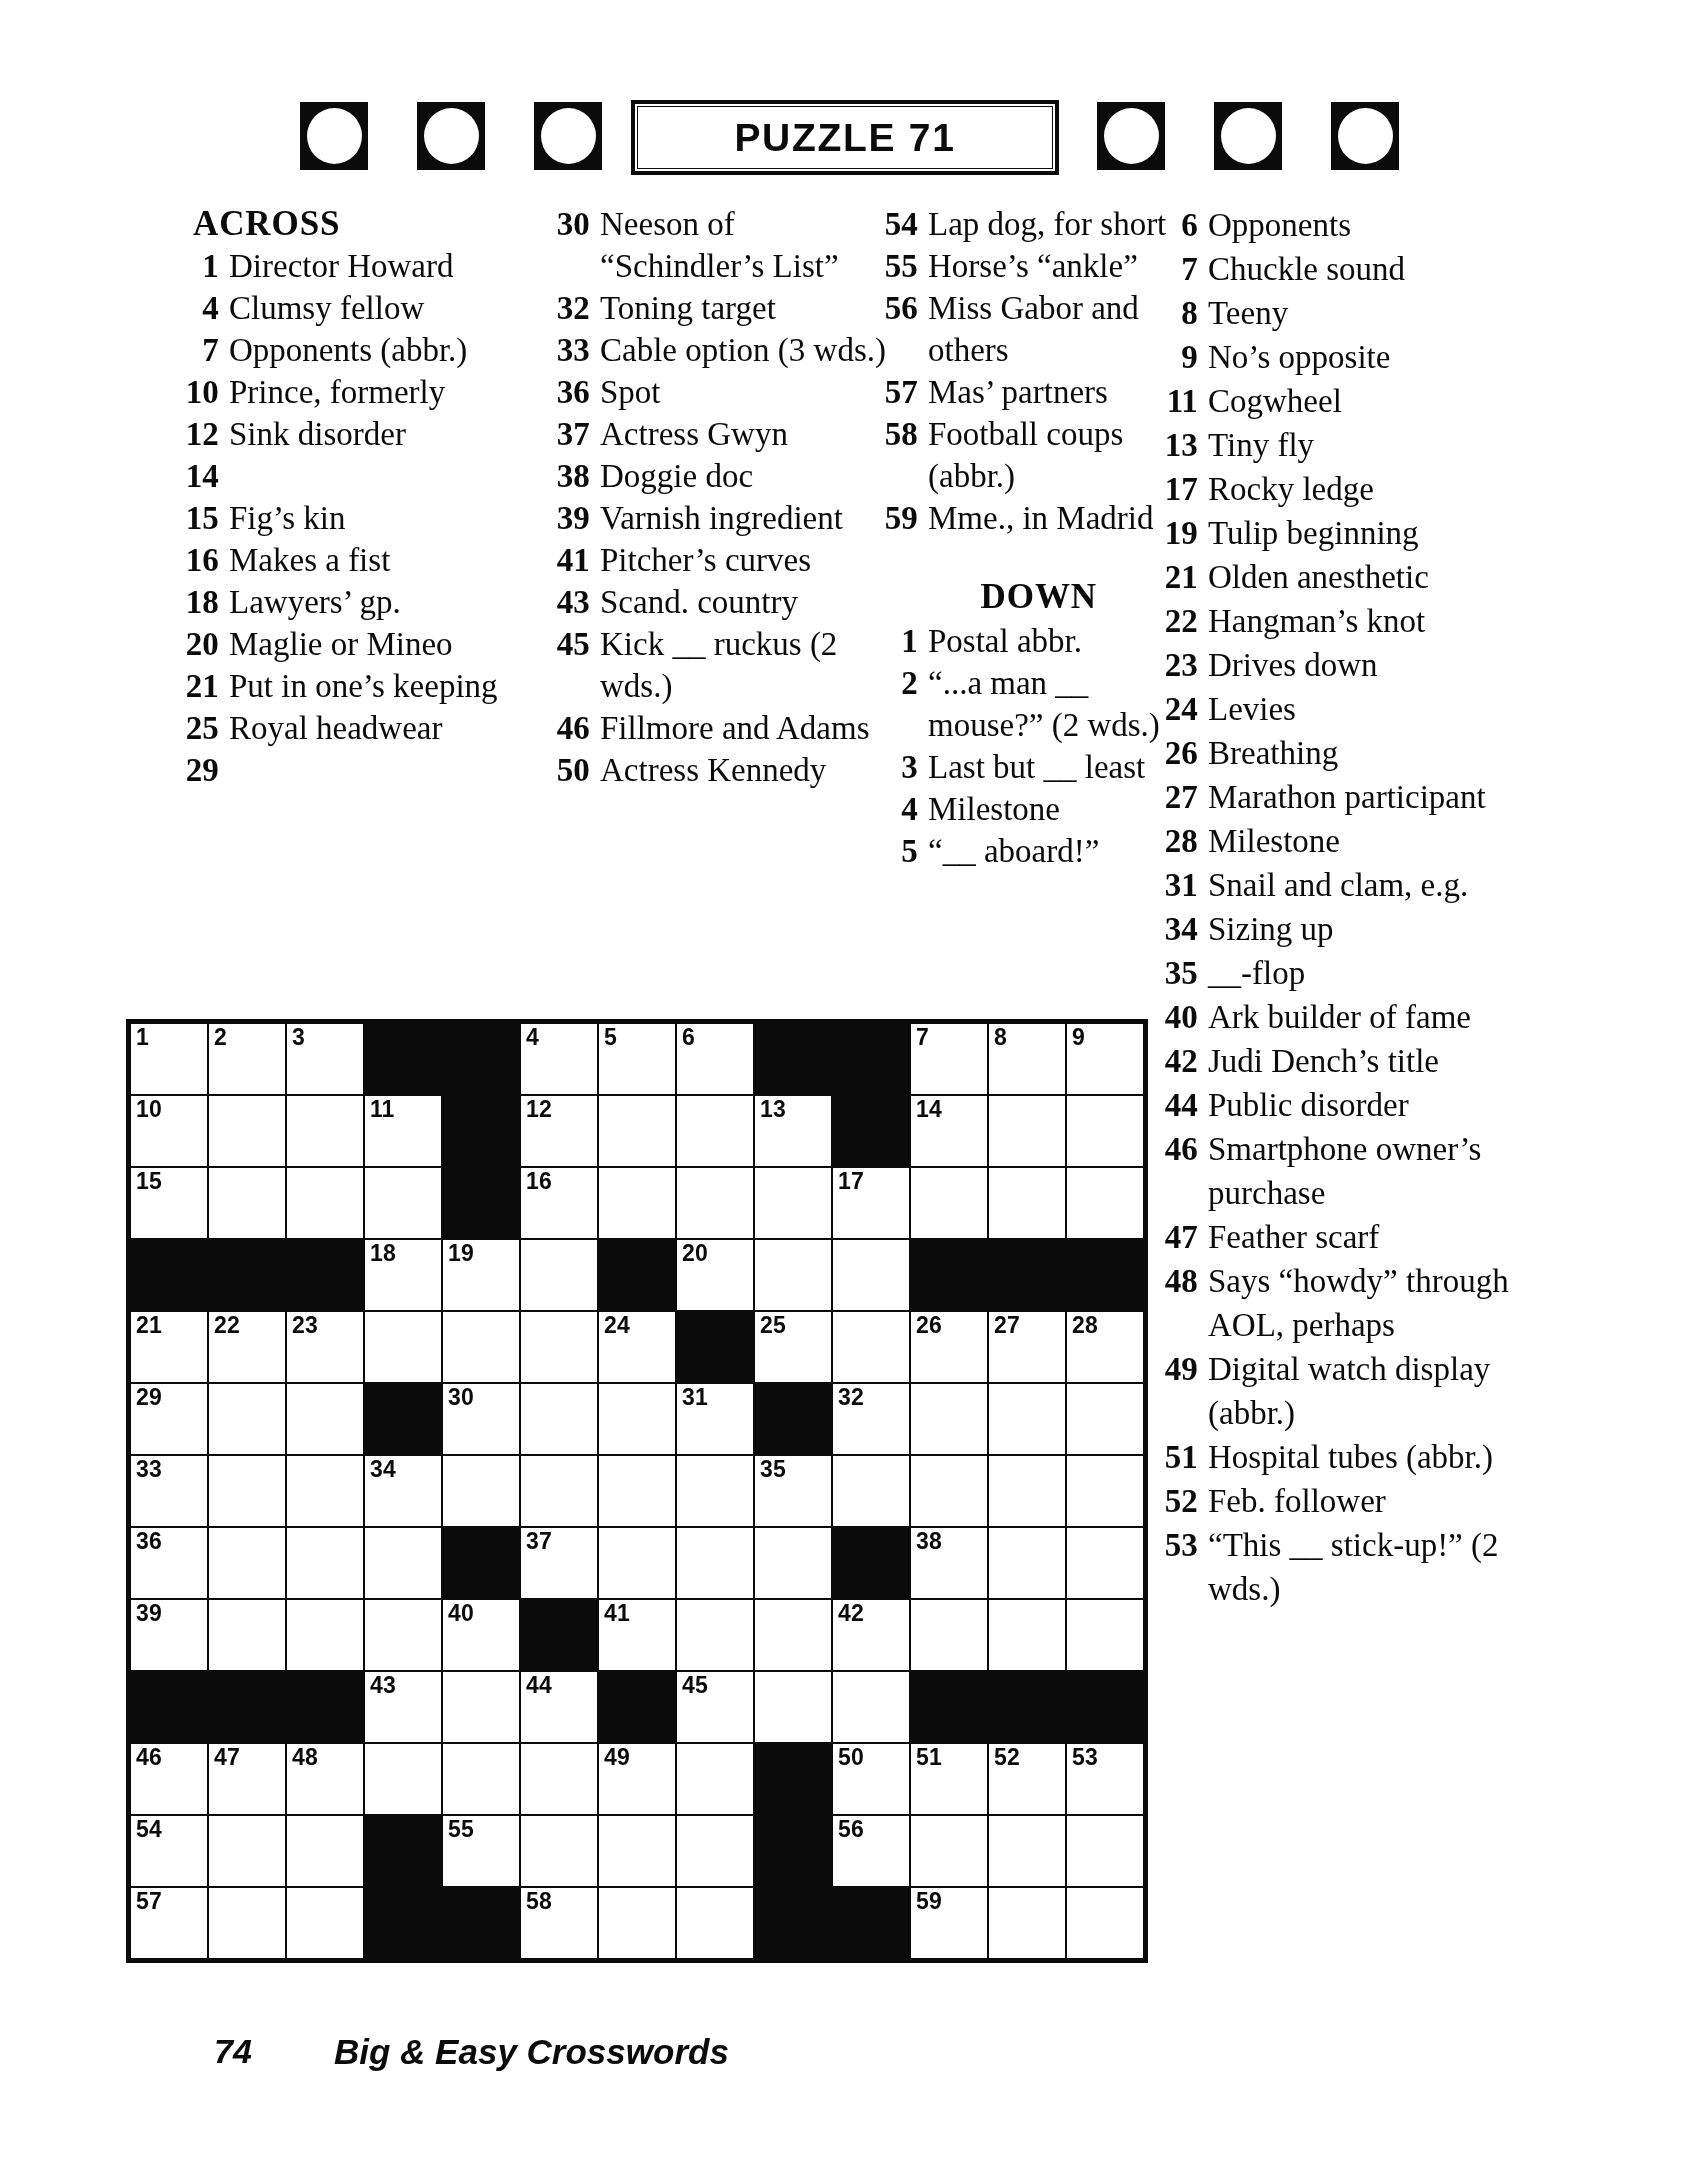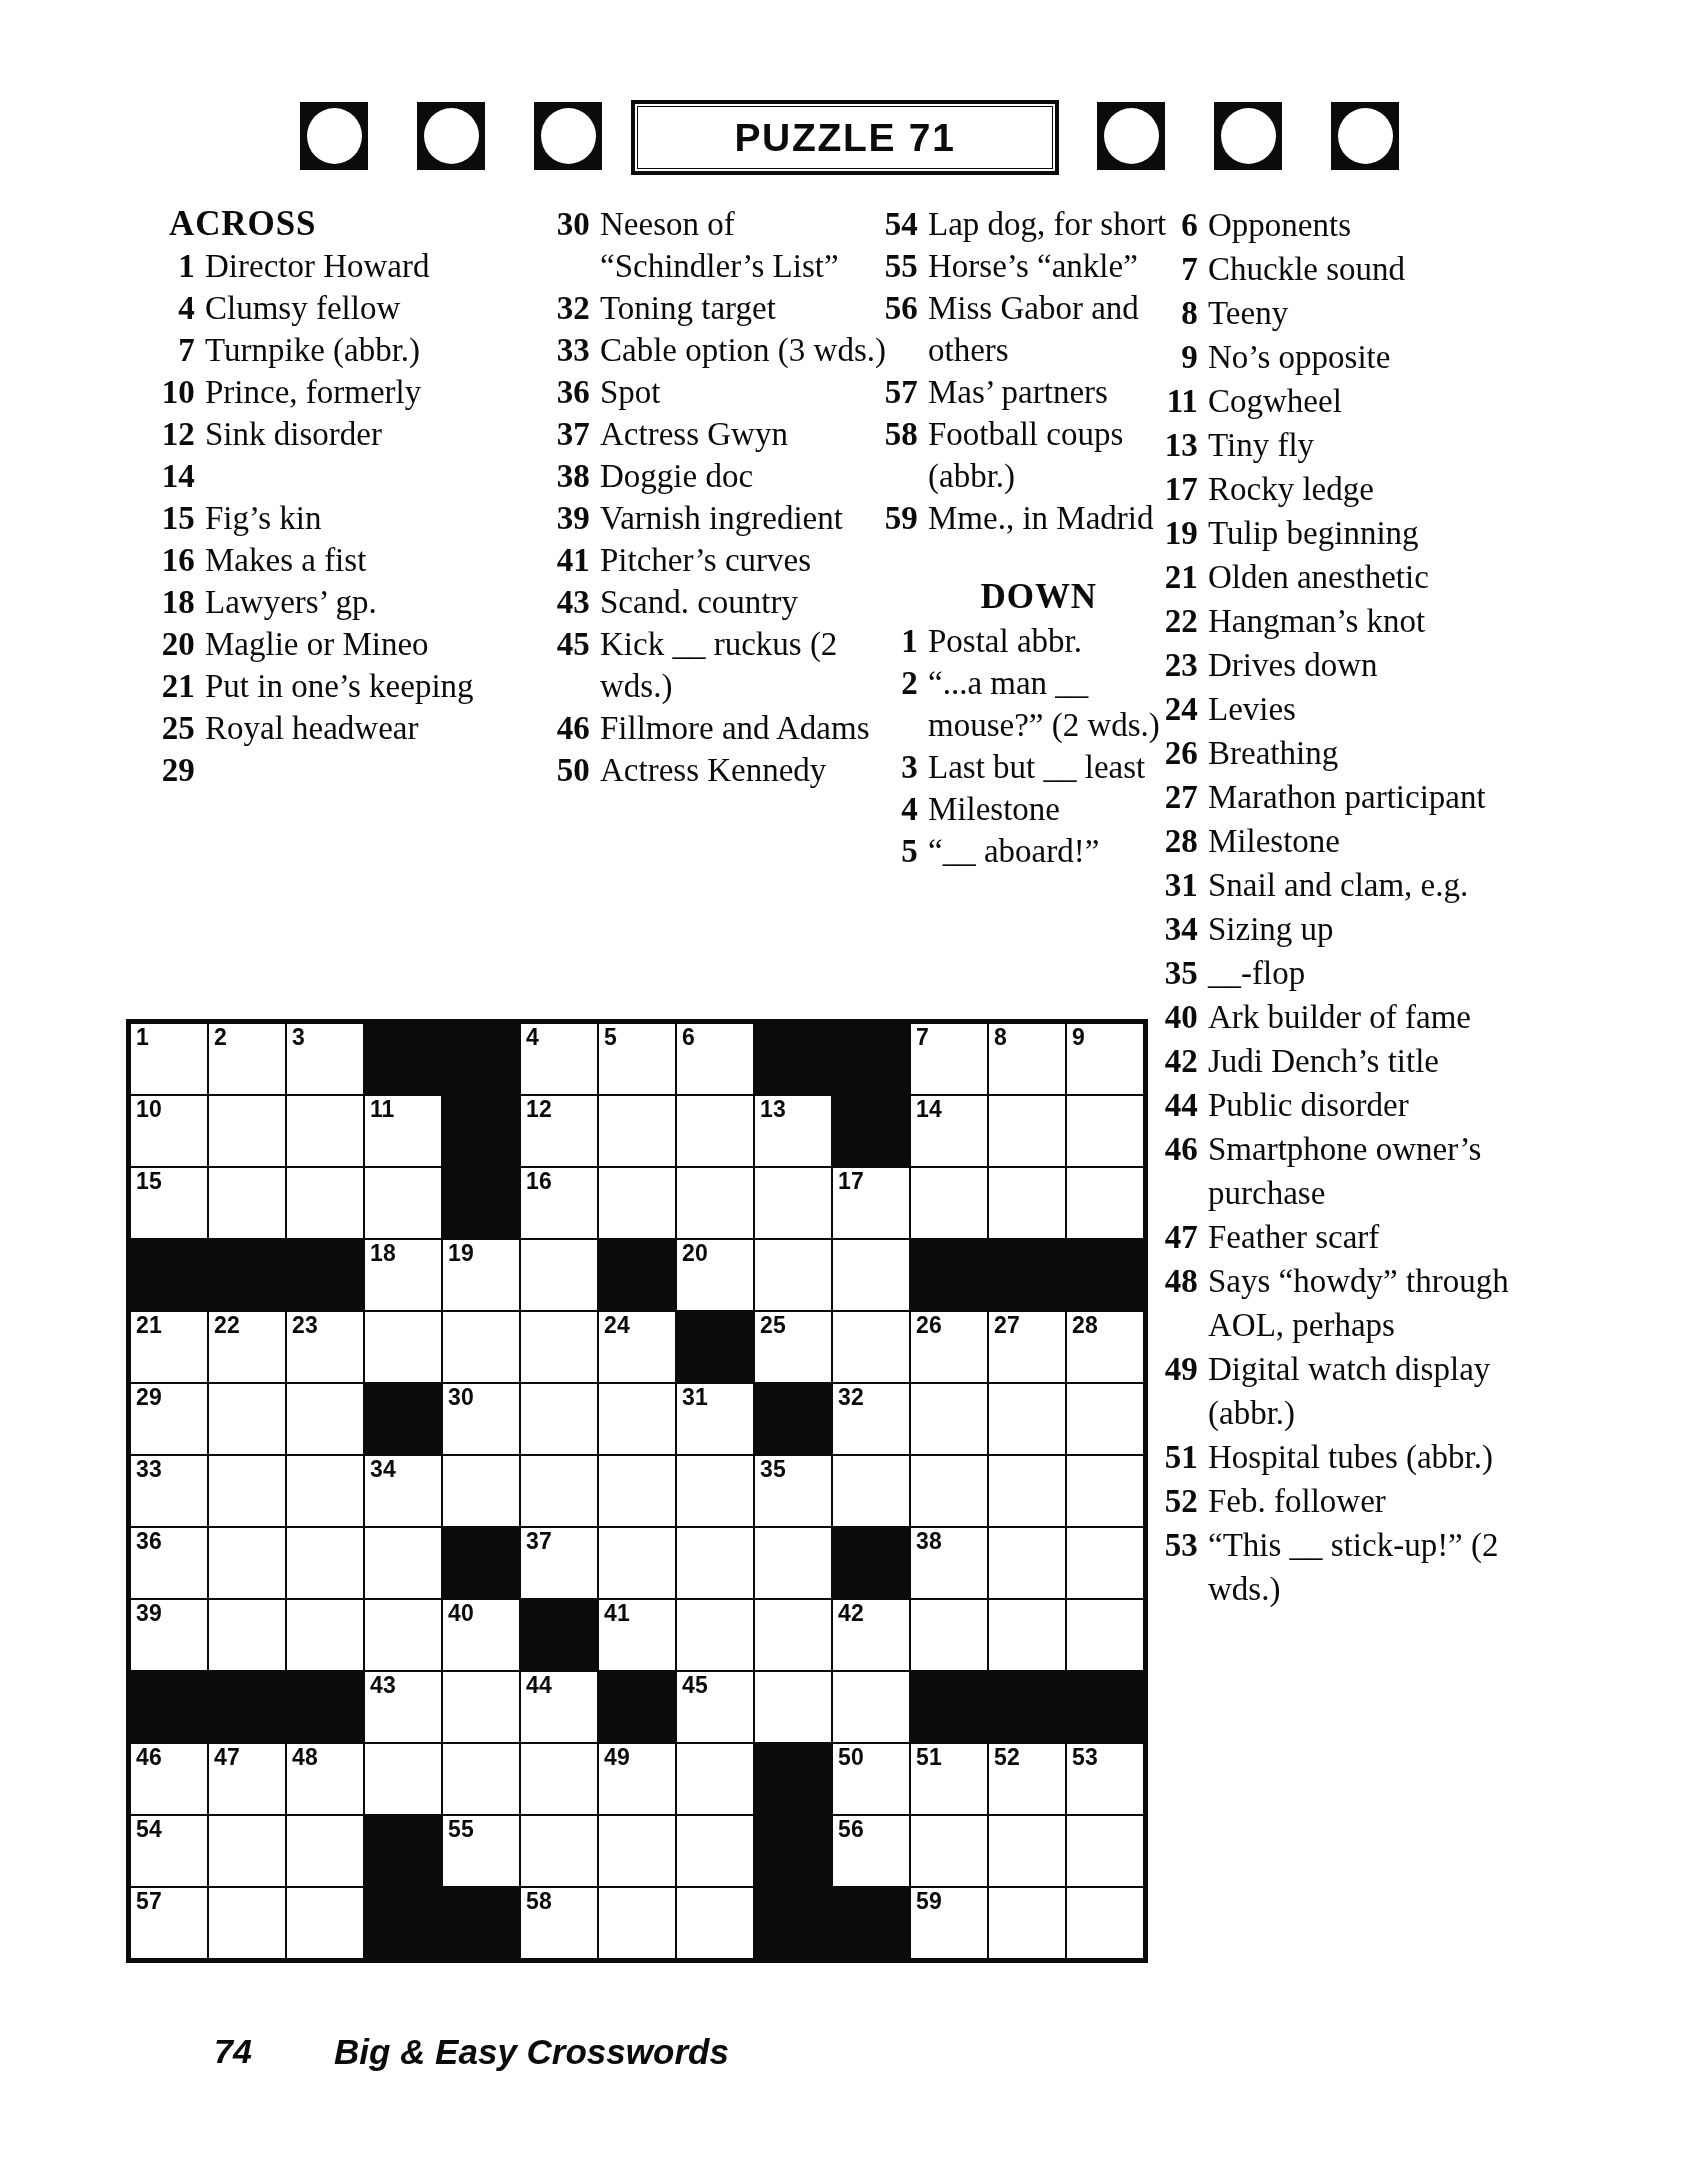--- a/index.html
+++ b/index.html
@@ -27,21 +27,21 @@
     border:1.7px solid #0b0b0b;
     display:flex; align-items:center; justify-content:center;text-align:right;
   }
   .puzzle-title {
     font-family:"Liberation Sans", sans-serif; font-weight:bold;
     font-size:39px; letter-spacing:1.7px;
   }
 
   
   .clue-col { position:absolute; top:203px; font-size:33px; line-height:42px; }
-  #clue-col-1 { left:120px;  width:358px; }
+  #clue-col-1 { left:144px;  width:358px; }
   #clue-col-2 { left:515px;  width:375px; }
   #clue-col-3 { left:843px;  width:366px; }
   #clue-col-4 { left:1123px; width:392px; line-height:44px; }
 
   .section-head {
     font-weight:bold; font-size:35px; letter-spacing:0.9px; margin-left:49px;
   }
   #clue-col-3 .section-head { margin-left:25.6px; margin-top:37px; margin-bottom:1.7px;text-align:center; }
 
   .clue { display:flex; }
@@ -121,21 +121,21 @@
         <div class="clue">
           <span class="clue-num">1</span>
           <span class="clue-text">Director Howard</span>
         </div>
         <div class="clue">
           <span class="clue-num">4</span>
           <span class="clue-text">Clumsy fellow</span>
         </div>
         <div class="clue">
           <span class="clue-num">7</span>
-          <span class="clue-text">Turnpike (abbr.)</span>
+          <span class="clue-text">Opponents (abbr.)</span>
         </div>
         <div class="clue">
           <span class="clue-num">10</span>
           <span class="clue-text">Prince, formerly</span>
         </div>
         <div class="clue">
           <span class="clue-num">12</span>
           <span class="clue-text">Sink disorder</span>
         </div>
         <div class="clue">

